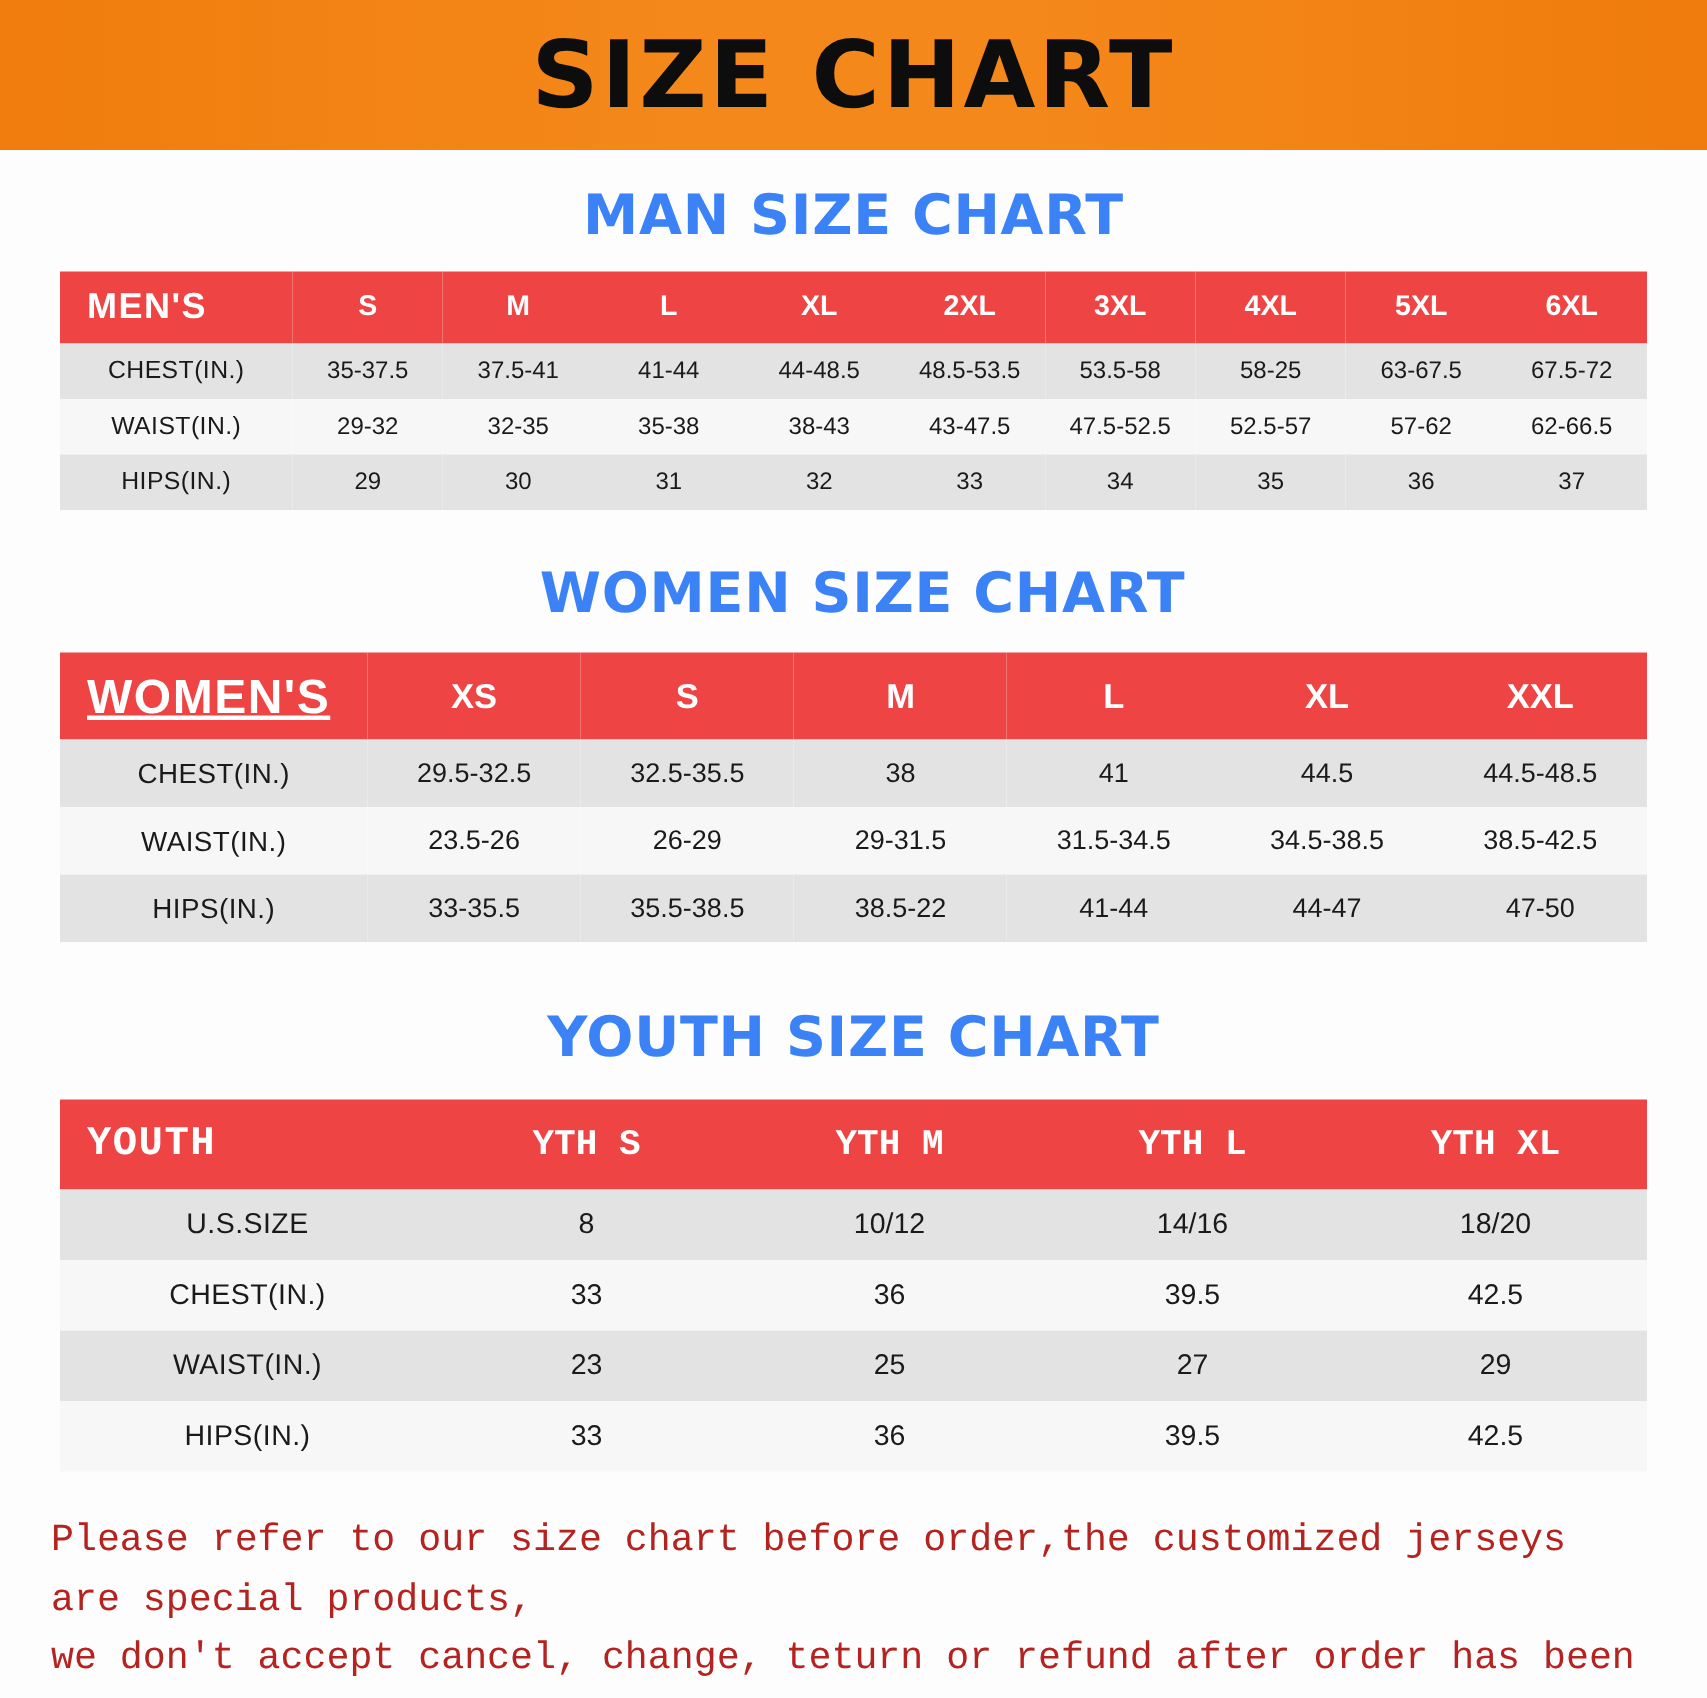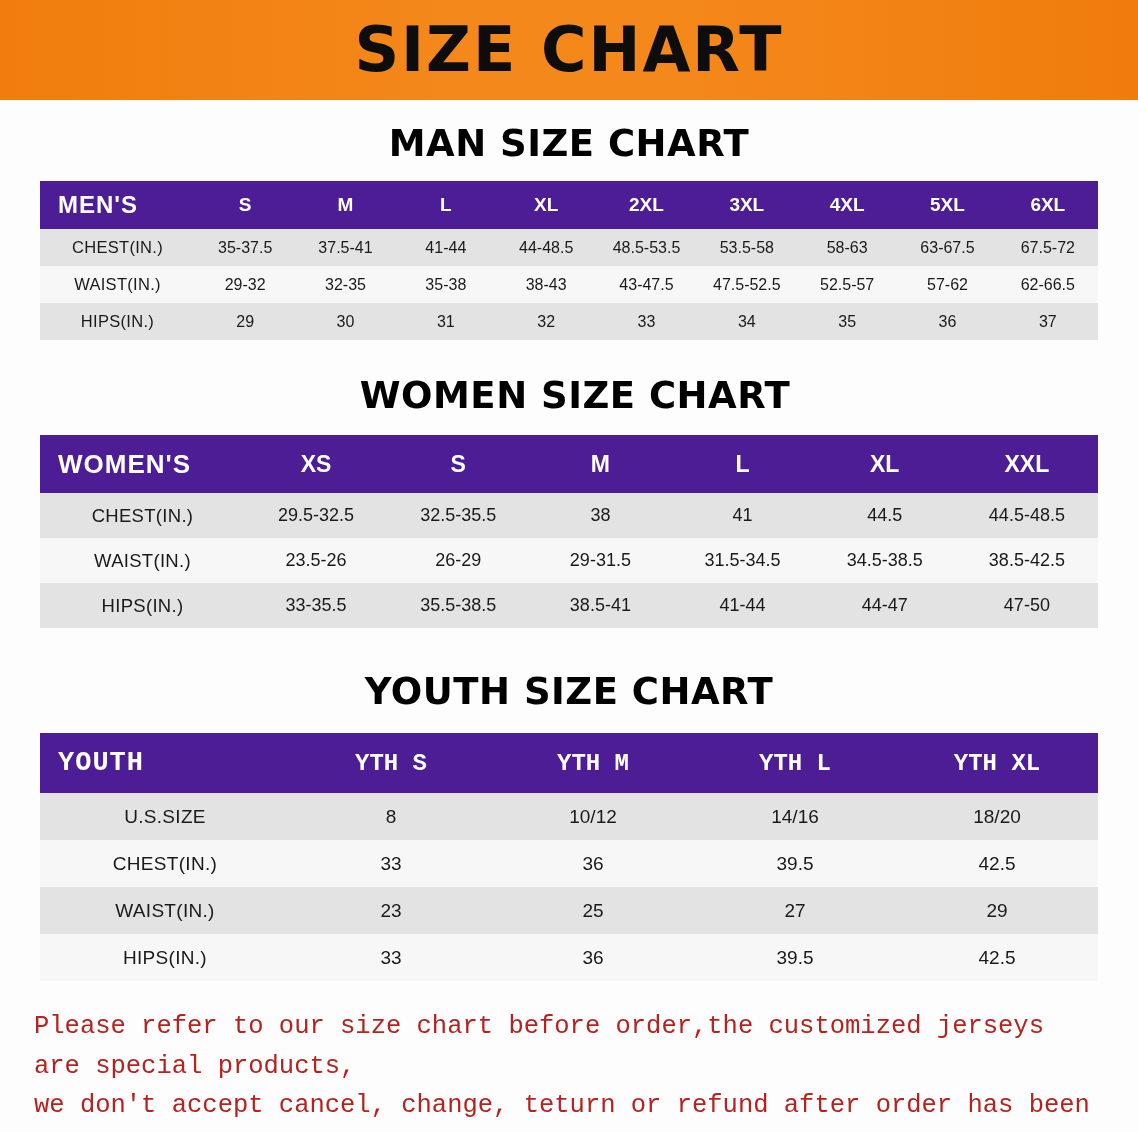--- a/index.html
+++ b/index.html
@@ -37,21 +37,21 @@
     color: #0d0d0d;
     line-height: 1;
     text-align: center;
   }
 
   
   .section-title {
     text-align: center;
     font-family: "DejaVu Sans", sans-serif;
     font-weight: bold;
-    color: #000000;
+    color: #3b82f6;
     letter-spacing: 0.5px;
   }
   .title-man    { font-size: 37px; margin-top: 22px; margin-bottom: 16px; }
   .title-women  { font-size: 37px; margin-top: 34px; margin-bottom: 18px; margin-left: 12px; }
   .title-youth  { font-size: 37px; margin-top: 42px; margin-bottom: 20px; }
 
   
   .table-wrap {
     margin: 0 40px;
   }
@@ -62,21 +62,21 @@
   }
   table.size-table th,
   table.size-table td {
     text-align: center;
     font-family: "Liberation Sans", sans-serif;
     color: #1a1a1a;
     white-space: nowrap;
   }
   
   table.size-table thead tr {
-    background: #4c1d95;
+    background: #ef4444;
   }
   table.size-table thead th {
     color: #ffffff;
     font-weight: bold;
   }
   table.size-table thead th.corner {
     text-align: left;
     padding-left: 18px;
     letter-spacing: 1px;
   }
@@ -90,21 +90,21 @@
 
   
   .men-table thead th { height: 46px; font-size: 19px; }
   .men-table thead th.corner { font-size: 24px; }
   .men-table tbody td { height: 35px; font-size: 16px; }
   .men-table tbody td.rowlabel { font-size: 16.5px; }
   .men-table col.c0 { width: 155px; }
 
   
   .women-table thead th { height: 56px; font-size: 23px; }
-  .women-table thead th.corner { font-size: 26px; }
+  .women-table thead th.corner { font-size: 32px; text-decoration: underline; }
   .women-table tbody td { height: 43px; font-size: 18px; }
   .women-table tbody td.rowlabel { font-size: 18.5px; }
   .women-table col.c0 { width: 205px; }
 
   
   .youth-table thead th { height: 58px; font-size: 24px; font-family: Liberation Mono, monospace; }
   .youth-table thead th.corner { font-size: 27px; }
   .youth-table tbody td { height: 45px; font-size: 19px; }
   .youth-table tbody td.rowlabel { font-size: 19px; }
   .youth-table col.c0 { width: 250px; }
@@ -160,21 +160,21 @@
       </thead>
       <tbody>
         <tr class="odd">
           <td class="rowlabel">CHEST(IN.)</td>
           <td>35-37.5</td>
           <td>37.5-41</td>
           <td>41-44</td>
           <td>44-48.5</td>
           <td>48.5-53.5</td>
           <td>53.5-58</td>
-          <td>58-63</td>
+          <td>58-25</td>
           <td>63-67.5</td>
           <td>67.5-72</td>
         </tr>
         <tr class="even">
           <td class="rowlabel">WAIST(IN.)</td>
           <td>29-32</td>
           <td>32-35</td>
           <td>35-38</td>
           <td>38-43</td>
           <td>43-47.5</td>
@@ -238,21 +238,21 @@
           <td>26-29</td>
           <td>29-31.5</td>
           <td>31.5-34.5</td>
           <td>34.5-38.5</td>
           <td>38.5-42.5</td>
         </tr>
         <tr class="odd">
           <td class="rowlabel">HIPS(IN.)</td>
           <td>33-35.5</td>
           <td>35.5-38.5</td>
-          <td>38.5-41</td>
+          <td>38.5-22</td>
           <td>41-44</td>
           <td>44-47</td>
           <td>47-50</td>
         </tr>
       </tbody>
     </table>
   </div>
 
   <div class="section-title title-youth">YOUTH SIZE CHART</div>
   <div class="table-wrap">

